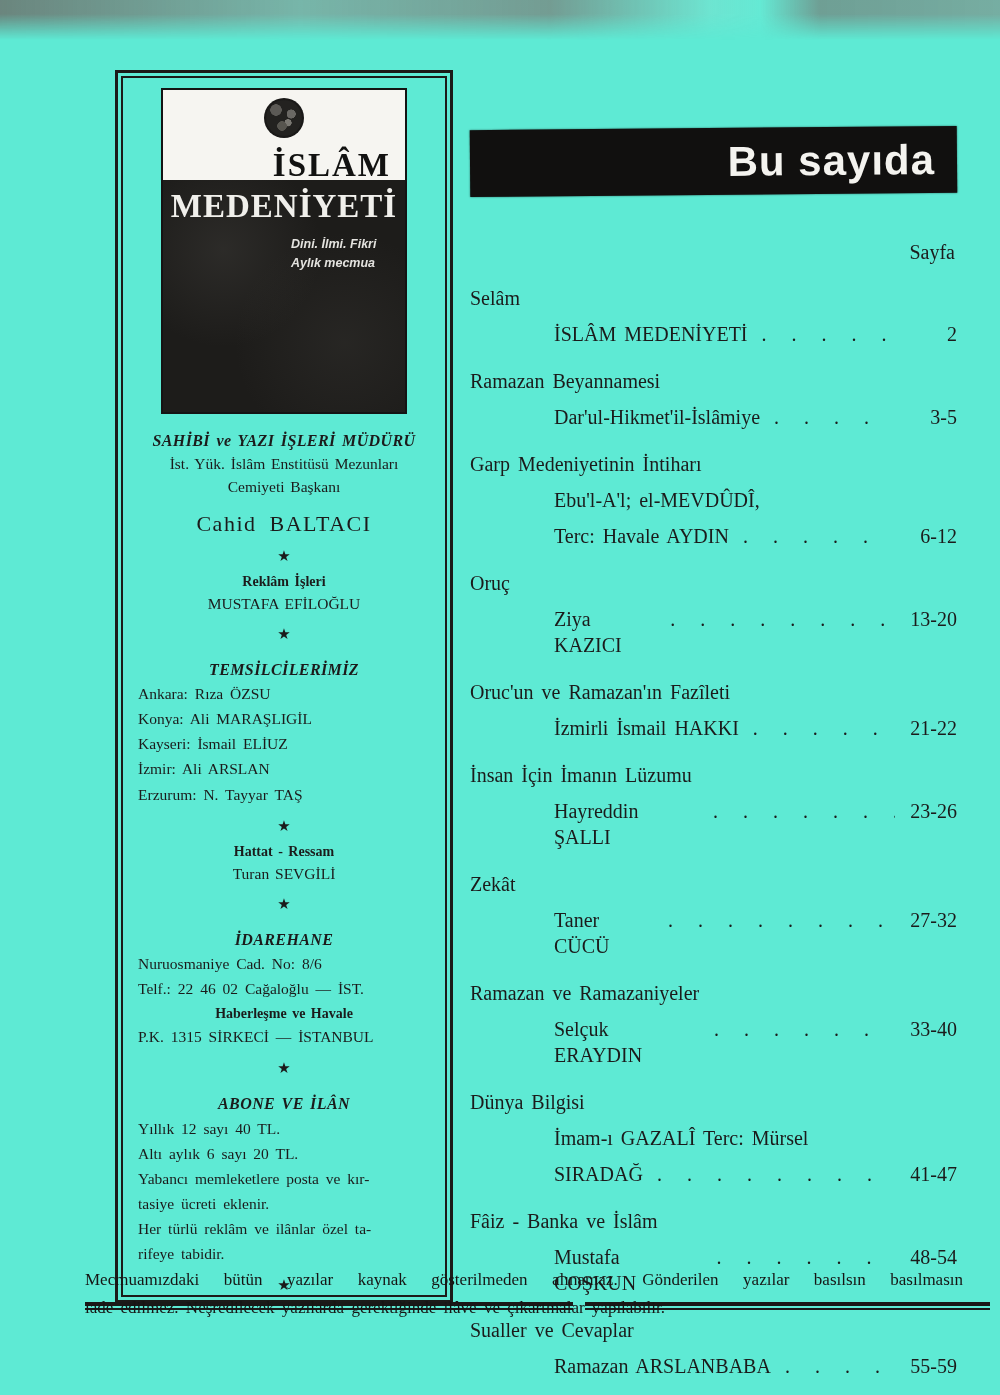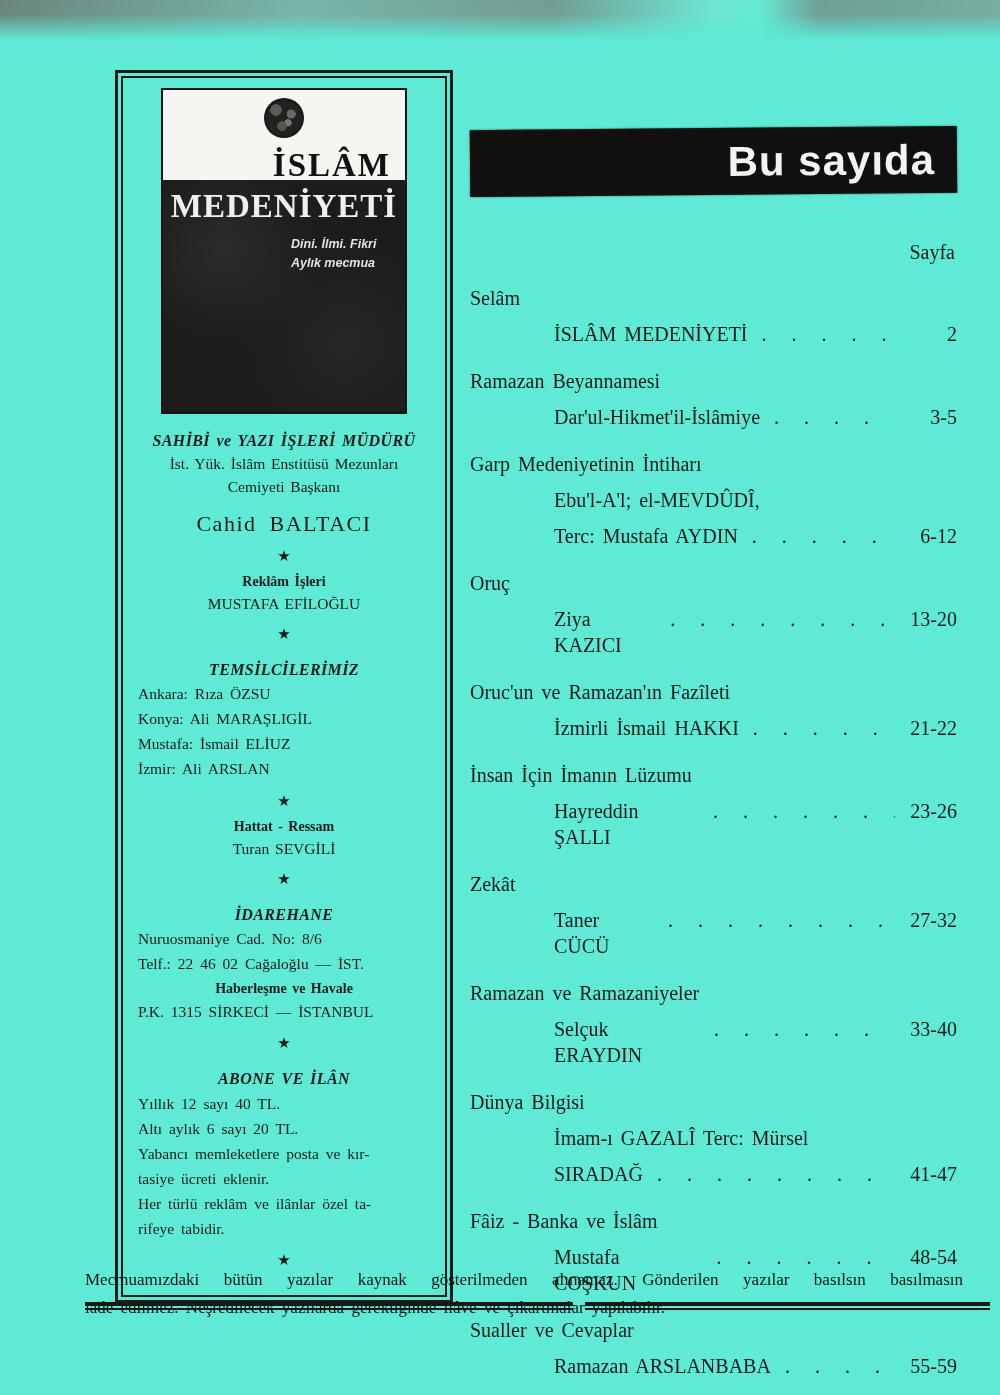--- a/index.html
+++ b/index.html
@@ -161,22 +161,23 @@
           <div class="blk blk-t">İst. Yük. İslâm Enstitüsü Mezunları</div>
           <div class="blk blk-t">Cemiyeti Başkanı</div>
           <div class="blk blk-name">Cahid BALTACI</div>
           <div class="blk blk-star">★</div>
           <div class="blk blk-h2">Reklâm İşleri</div>
           <div class="blk blk-t">MUSTAFA EFİLOĞLU</div>
           <div class="blk blk-star">★</div>
           <div class="blk blk-h">TEMSİLCİLERİMİZ</div>
           <div class="blk blk-left">Ankara: Rıza ÖZSU</div>
           <div class="blk blk-left">Konya: Ali MARAŞLIGİL</div>
-          <div class="blk blk-left">Mustafa: İsmail ELİUZ</div>
+          <div class="blk blk-left">Kayseri: İsmail ELİUZ</div>
           <div class="blk blk-left">İzmir: Ali ARSLAN</div>
+          <div class="blk blk-left">Erzurum: N. Tayyar TAŞ</div>
           <div class="blk blk-star">★</div>
           <div class="blk blk-h2">Hattat - Ressam</div>
           <div class="blk blk-t">Turan SEVGİLİ</div>
           <div class="blk blk-star">★</div>
           <div class="blk blk-h">İDAREHANE</div>
           <div class="blk blk-left">Nuruosmaniye Cad. No: 8/6</div>
           <div class="blk blk-left">Telf.: 22 46 02 Cağaloğlu — İST.</div>
           <div class="blk blk-h2">Haberleşme ve Havale</div>
           <div class="blk blk-left">P.K. 1315 SİRKECİ — İSTANBUL</div>
           <div class="blk blk-star">★</div>
@@ -213,21 +214,21 @@
             <span class="toc-dots">. . . .</span>
             <span class="toc-pages">3-5</span>
           </div>
         </div>
         <div class="toc-entry">
           <div class="toc-title">Garp Medeniyetinin İntiharı</div>
           <div class="toc-row">
             <span>Ebu'l-A'l; el-MEVDÛDÎ,</span>
           </div>
           <div class="toc-row">
-            <span>Terc: Mustafa AYDIN</span>
+            <span>Terc: Havale AYDIN</span>
             <span class="toc-dots">. . . . .</span>
             <span class="toc-pages">6-12</span>
           </div>
         </div>
         <div class="toc-entry">
           <div class="toc-title">Oruç</div>
           <div class="toc-row">
             <span>Ziya KAZICI</span>
             <span class="toc-dots">. . . . . . . . .</span>
             <span class="toc-pages">13-20</span>

